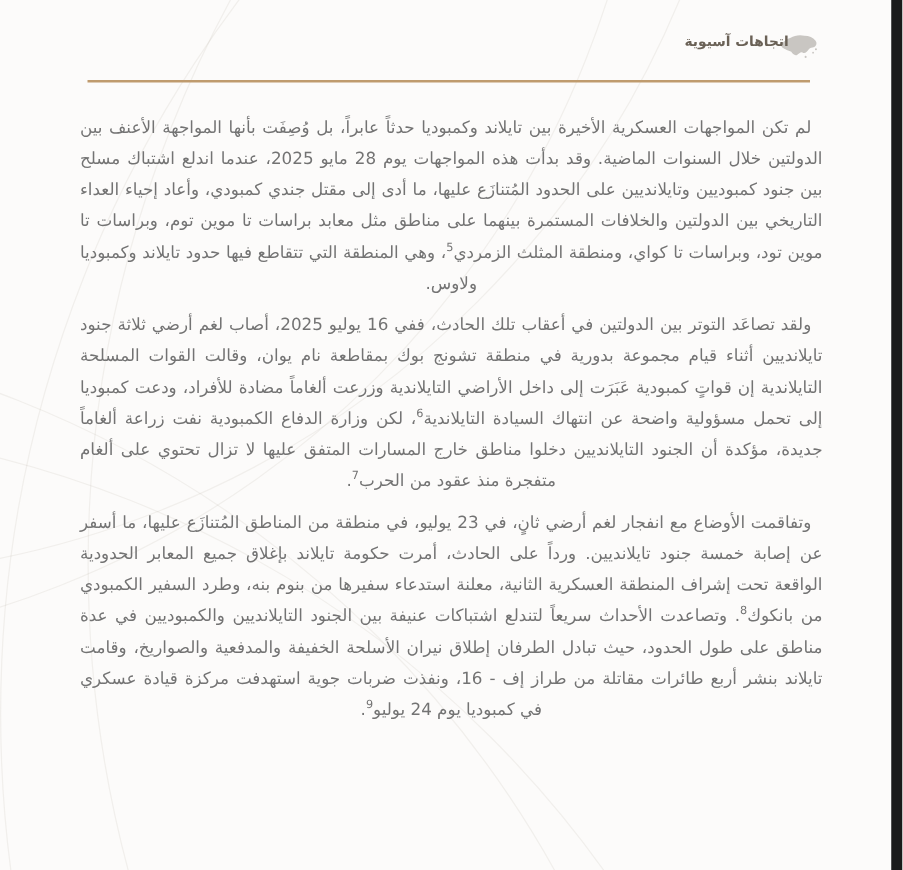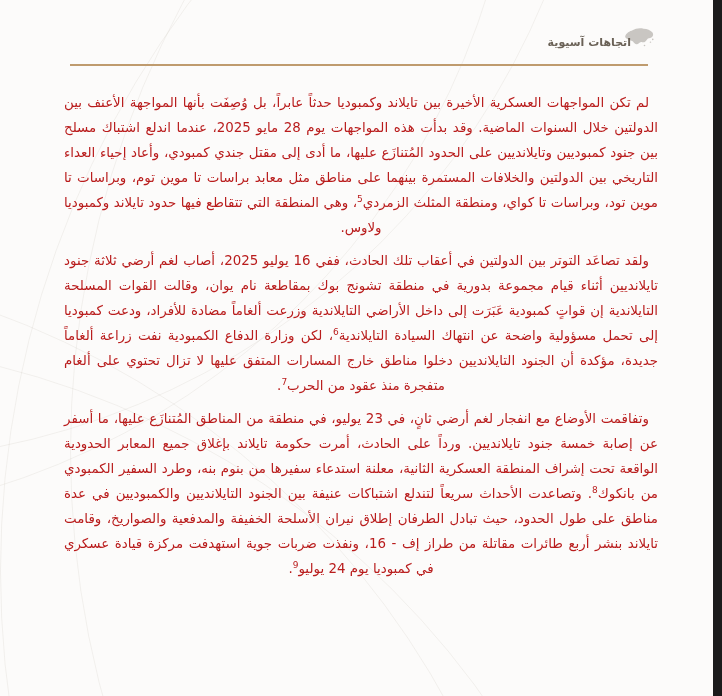--- a/index.html
+++ b/index.html
@@ -36,21 +36,20 @@
     height: 100%;
     background: #1b1b1b;
   }
 
   .header {
     position: absolute;
     top: 27px;
     right: 66px;
     direction: rtl;
     display: flex;
-    align-items: flex-end;
     margin-left: 44px;
   }
   .brand-map {
     margin-left: -9px;
     margin-bottom: 1px;
     fill: #c9c6c2;
   }
   .brand-name {
     font-size: 11px;
     font-weight: bold;
@@ -82,21 +81,21 @@
     font-size: 16px;
     font-weight: bold;
     color: #1e1e1e;
     text-align: right;
     line-height: 22px;
   }
   .article p {
     margin: 0 0 8px 0;
     font-size: 13.4px;
     line-height: 25px;
-    color: #b91c1c;
+    color: #737373;
     text-align: justify;
     text-align-last: center;
     text-indent: 9px;
   }
   .article p sup {
     font-size: 9px;
     line-height: 0;
   }
 </style>
 </head>

